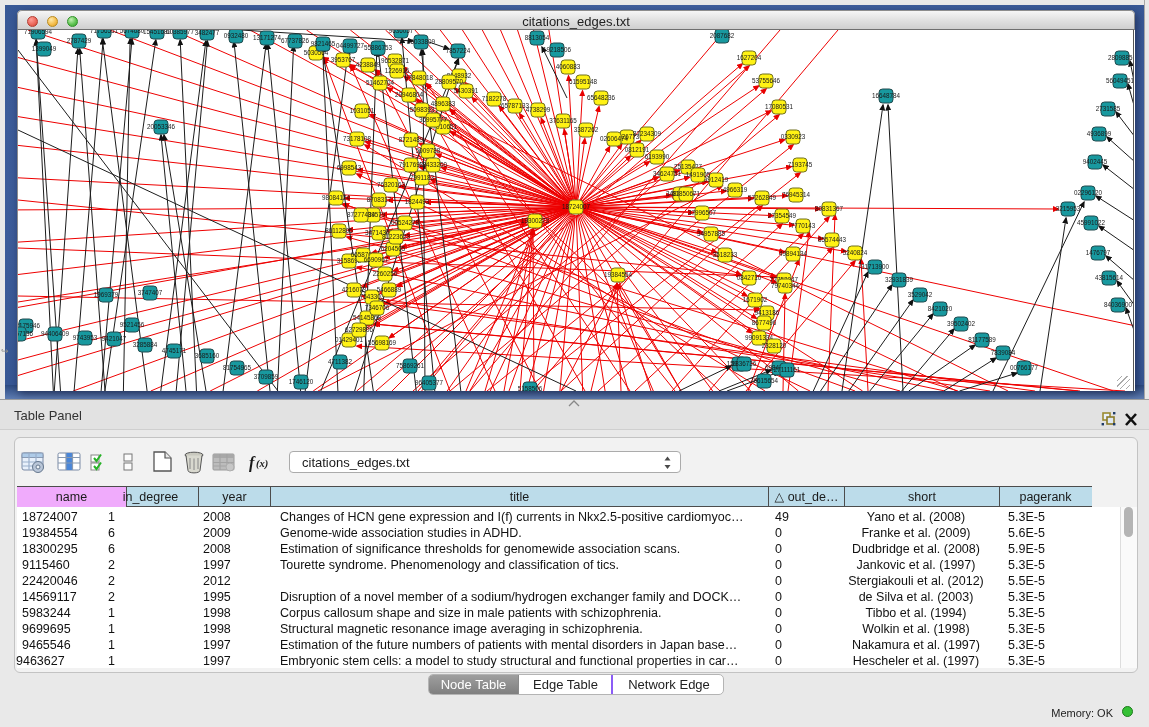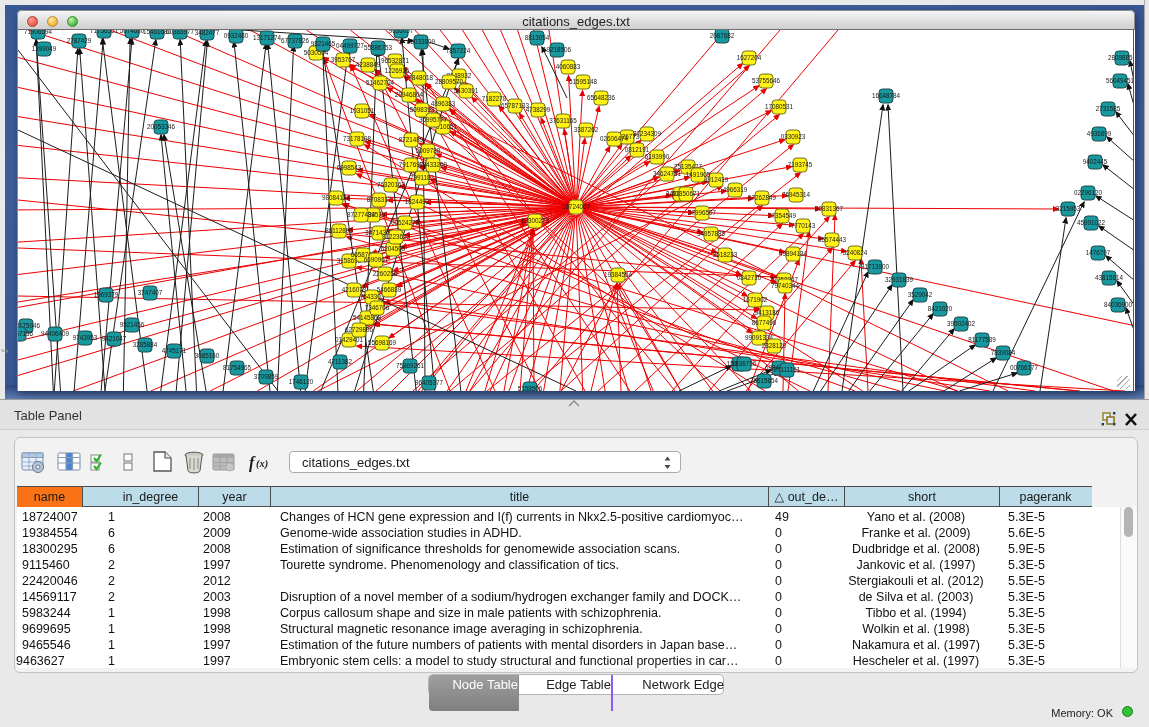--- a/index.html
+++ b/index.html
@@ -45,21 +45,21 @@
 .trow { position:absolute; left:0; width:1149px; height:16px; font-size:12.5px; color:#111; }
 .trow span { position:absolute; top:1px; white-space:nowrap; }
 .trow .ctr { text-align:center; }
 #vsb { position:absolute; left:1120px; top:507px; width:17px; height:161px;
   background:#fafafa; border-left:1px solid #ddd; }
 #vsb .thumb { position:absolute; left:3px; top:0px; width:9px; height:30px;
   background:#b4b4b4; border-radius:5px; }
 
 #tabs { position:absolute; left:428px; top:674px; width:296px; height:21px;
   background:#fff; border:1px solid #b4b4b4; border-radius:5px; font-size:13px; }
-#tabs .seg { position:absolute; top:0; height:36px; line-height:19px; text-align:right; color:#222; }
+#tabs .seg { position:absolute; top:0; height:19px; line-height:19px; text-align:center; color:#222; }
 #tabs .sel { background:linear-gradient(#9f9f9f,#7f7f7f); color:#fff;
   border-radius:4px 0 0 4px; border-right:1px solid #8a8a8a; }
 #memline { position:absolute; right:36px; top:707px; font-size:11px; color:#222; }
 #memdot { position:absolute; right:16px; top:706px; width:11px; height:11px;
   border-radius:50%; background:#35c135; border:1px solid #1c7a1c; }
 .toolico { position:absolute; top:450px; }
 </style></head>
 <body>
 <div id="root">
 
@@ -1050,21 +1050,21 @@
 
 <div id="combo">
       <div class="txt">citations_edges.txt</div>
   <svg width="9" height="18" style="position:absolute;right:8px;top:2px">
     <path d="M4.5,2.5 L7.5,6.5 L1.5,6.5 z" fill="#4a4a4a"></path>
     <path d="M4.5,15 L1.5,11 L7.5,11 z" fill="#4a4a4a"></path>
   </svg>
 </div>
 
 <div id="thead">
-  <div class="hc" style="left:0;width:66px;background:#f97316">name</div>
+  <div class="hc" style="left:0;width:110px;background:#f0abfc">name</div>
   <div class="hc" style="left:86px;width:96px">in_degree</div>
   <div class="hc" style="left:182px;width:72px">year</div>
   <div class="hc" style="left:254px;width:498px">title</div>
   <div class="hc" style="left:752px;width:76px">△ out_de…</div>
   <div class="hc" style="left:828px;width:155px">short</div>
   <div class="hc" style="left:983px;width:91px;border-right:none">pagerank</div>
 </div>
 <div id="tbody"></div>
 <div class="trow" style="top:509px">
       <span style="left:22px">18724007</span>
@@ -1106,21 +1106,21 @@
       <span style="left:22px">22420046</span>
       <span style="left:108px">2</span>
       <span style="left:203px">2012</span>
       <span style="left:775px">0</span>
       <span class="ctr" style="left:845px;width:142px">Stergiakouli et al. (2012)</span>
       <span style="left:1008px">5.5E-5</span>
     </div>
 <div class="trow" style="top:589px">
       <span style="left:22px">14569117</span>
       <span style="left:108px">2</span>
-      <span style="left:203px">2003</span>
+      <span style="left:203px">1995</span>
       <span style="left:280px">Disruption of a novel member of a sodium/hydrogen exchanger family and DOCK…</span>
       <span style="left:775px">0</span>
       <span class="ctr" style="left:845px;width:142px">de Silva et al. (2003)</span>
       <span style="left:1008px">5.3E-5</span>
     </div>
 <div class="trow" style="top:605px">
       <span style="left:22px">5983244</span>
       <span style="left:108px">1</span>
       <span style="left:203px">1998</span>
       <span style="left:280px">Corpus callosum shape and size in male patients with schizophrenia.</span>

